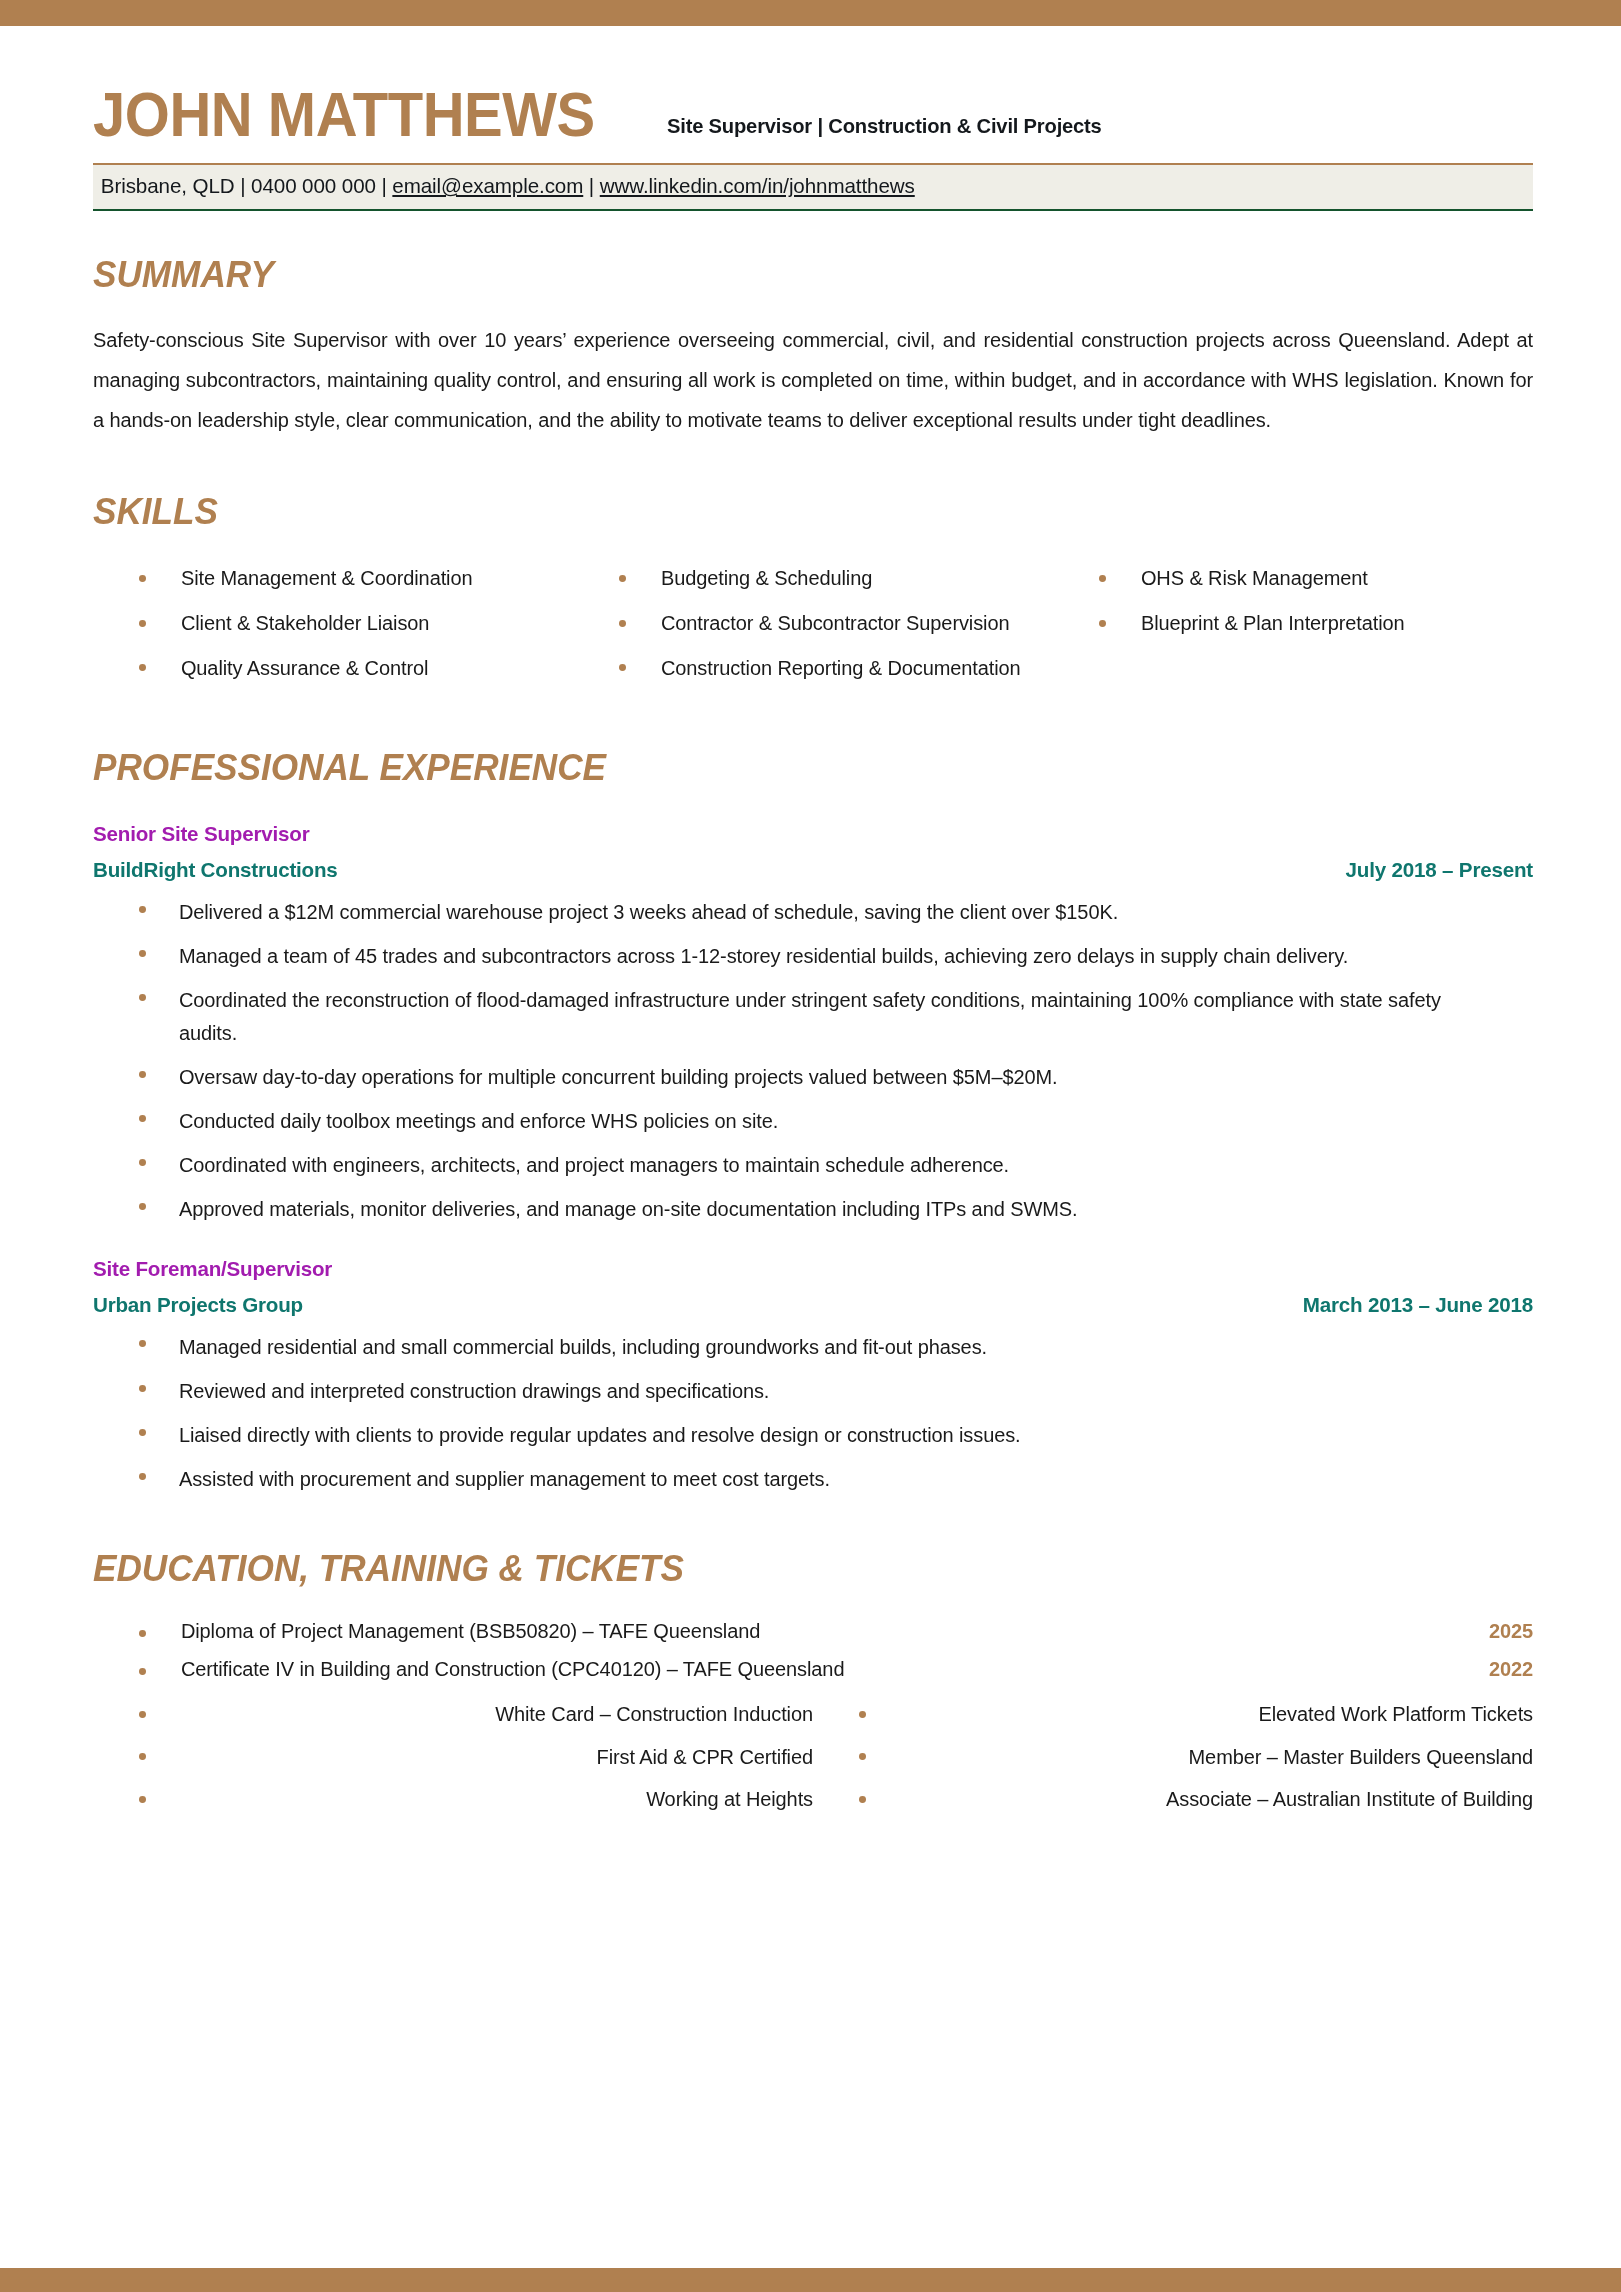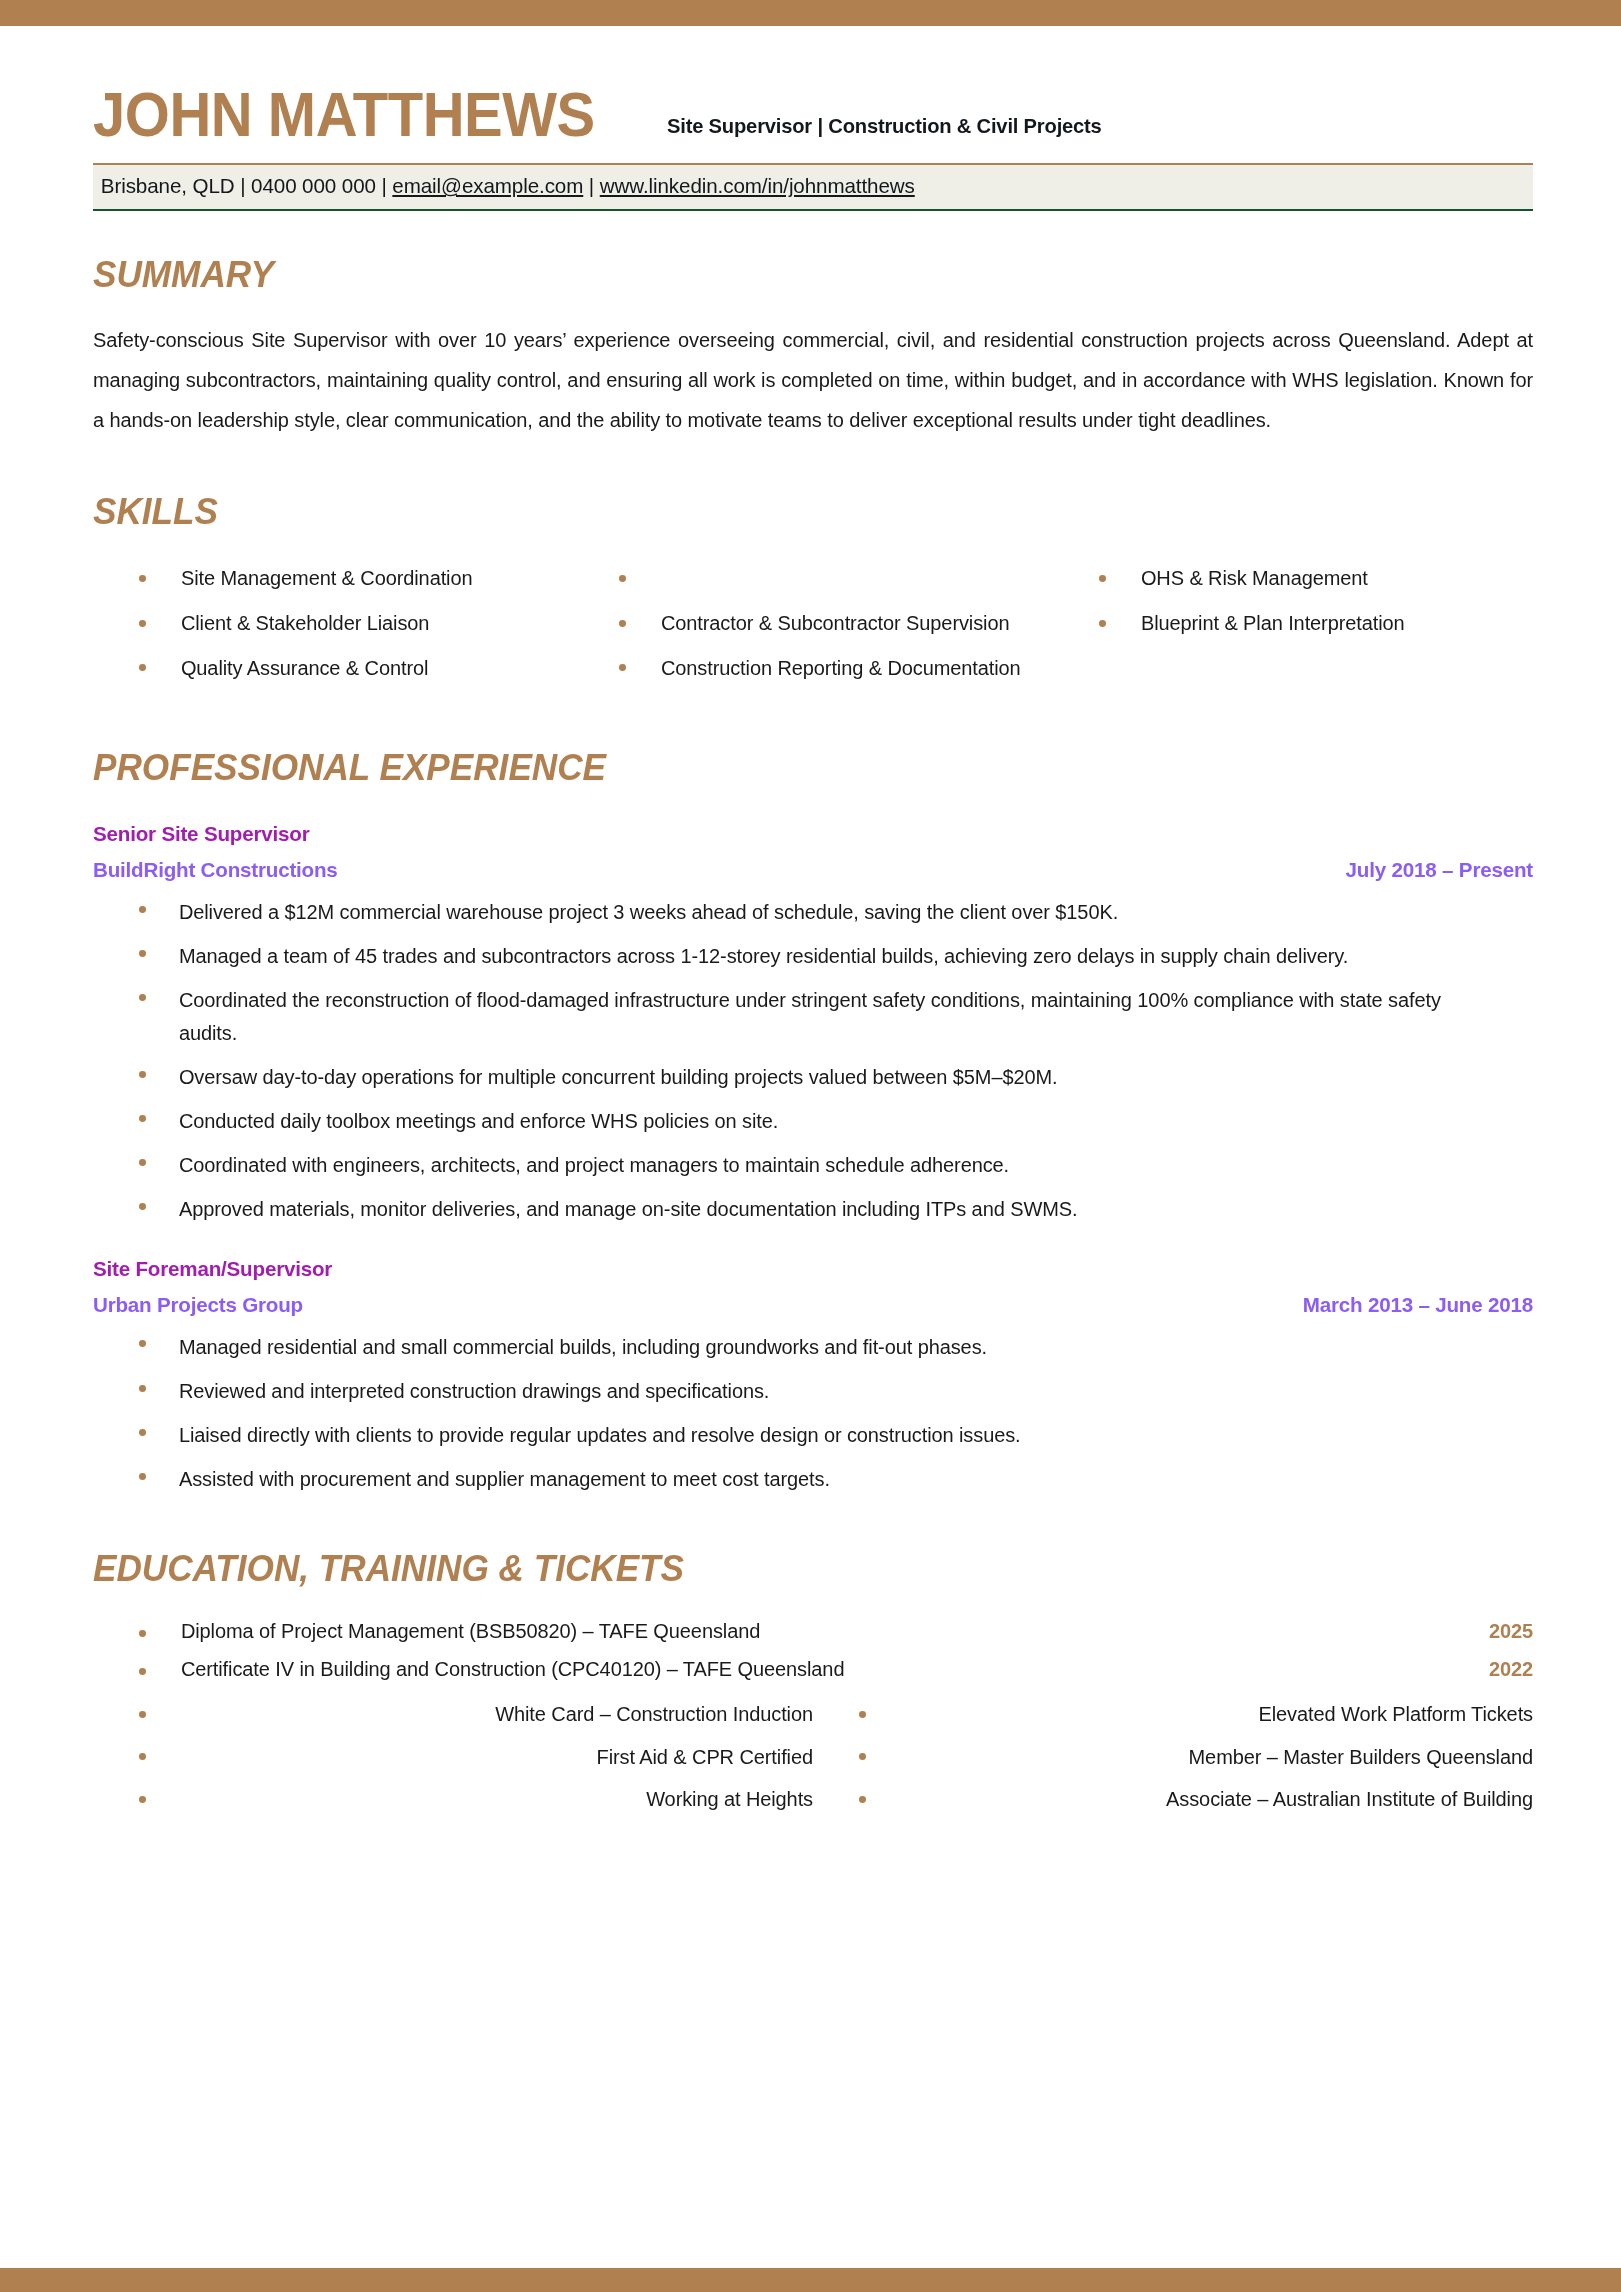--- a/index.html
+++ b/index.html
@@ -142,21 +142,21 @@
     color: #a21caf;
     letter-spacing: -0.2px;
   }
   .job-meta {
     margin-top: 11.8px;
     display: flex;
     justify-content: space-between;
     align-items: baseline;
     font-size: 20.6px;
     font-weight: bold;
-    color: #8b5cf6;
+    color: #0f766e;
     letter-spacing: -0.2px;
   }
   .job-bullets { margin-top: 7.8px; }
   .job-bullets .bullet-row { padding: 5.9px 0 5.9px 0; }
   .job-bullets .bullet-row .dot { margin: 9.8px 33px 0 46px; }
   .job-bullets .bullet-row .btxt { line-height: 1.62; max-width: 1284px; }
 
   
   .edu-main { margin-top: 21.6px; }
   .edu-row {
@@ -208,20 +208,21 @@
     <div class="summary-text">Safety-conscious Site Supervisor with over 10 years’ experience overseeing commercial, civil, and residential construction projects across Queensland. Adept at managing subcontractors, maintaining quality control, and ensuring all work is completed on time, within budget, and in accordance with WHS legislation. Known for a hands-on leadership style, clear communication, and the ability to motivate teams to deliver exceptional results under tight deadlines.</div>
 
     <div class="section-title s-skills">SKILLS</div>
     <div class="skills-grid">
       <div class="bullet-row">
           <span class="dot"></span>
           <span class="btxt">Site Management &amp; Coordination</span>
         </div>
       <div class="bullet-row">
           <span class="dot"></span>
+          <span class="btxt">Budgeting &amp; Scheduling</span>
         </div>
       <div class="bullet-row">
           <span class="dot"></span>
           <span class="btxt">OHS &amp; Risk Management</span>
         </div>
       <div class="bullet-row">
           <span class="dot"></span>
           <span class="btxt">Client &amp; Stakeholder Liaison</span>
         </div>
       <div class="bullet-row">

